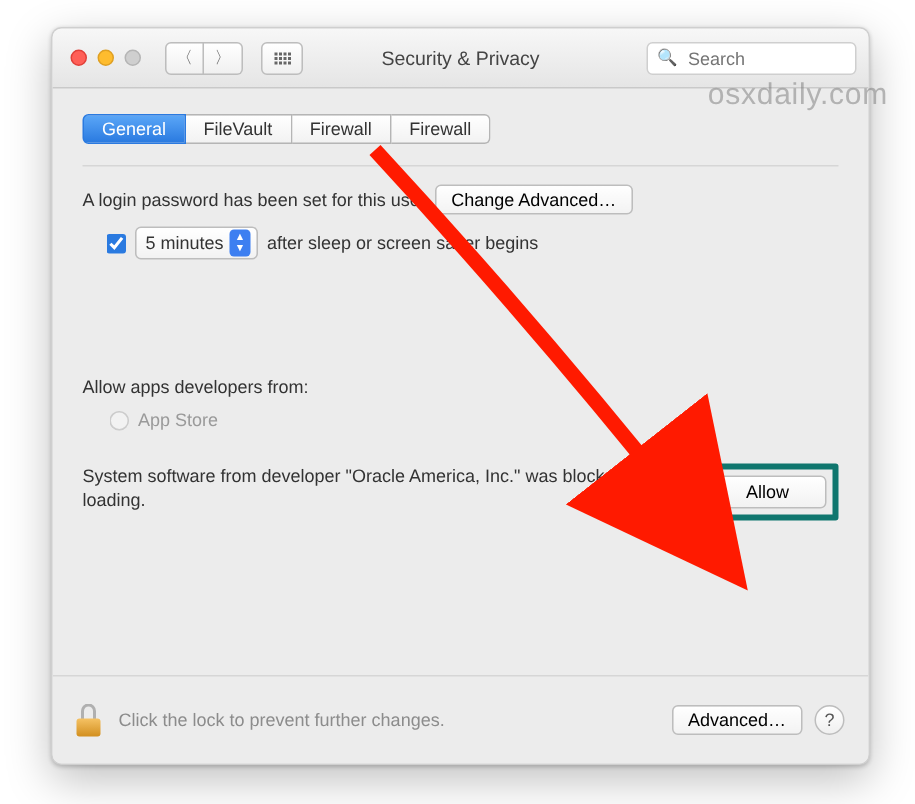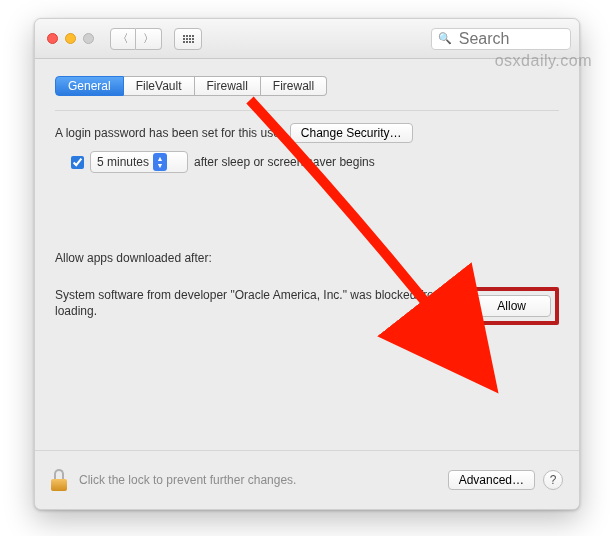--- a/index.html
+++ b/index.html
@@ -65,21 +65,21 @@
     position:absolute; left:0; right:0; text-align:center;
     font-size:13px; color:#444;
   }
   .search {
     margin-left:auto;
     width: 140px; height: 22px;
     background: #fff; border:1px solid #cfcfcf; border-radius:4px;
     display:flex; align-items:center; padding:0 6px; gap:5px;
   }
   .search input {
-    border:none; outline:none; width:100%; font-size:16px; background:transparent;
+    border:none; outline:none; width:100%; font-size:12px; background:transparent;
   }
   .content { padding: 14px 20px 0 20px; position:relative; }
   .tabs {
     display:flex; justify-content:flex-start; margin: 3px auto 14px;
   }
   .tab {
     height: 20px; padding: 0 12px;
     border:1px solid #b5b5b5;
     background: linear-gradient(#fff,#f2f2f2);
     display:flex; align-items:center; font-size:12px;
@@ -101,41 +101,41 @@
   .indent { padding-left: 16px; }
   .macbtn {
     background: linear-gradient(#fff,#f2f2f2);
     border:1px solid #bdbdbd; border-radius:4px;
     padding: 2px 10px; font-size:12px;
   }
   .macbtn.disabled { color:#aaa; }
   .select {
     background: linear-gradient(#fff,#f2f2f2);
     border:1px solid #bdbdbd; border-radius:4px;
-    padding: 1px 20px 1px 6px; font-size:12px;
+    padding: 1px 4px 1px 6px; font-size:12px;
     display:flex; align-items:center; gap:4px;
   }
   .stepper {
     width:14px; height:18px; background:#3d7ff1; border-radius:3px;
     display:flex; flex-direction:column; justify-content:center; align-items:center;
     color:#fff; font-size:7px; line-height:7px;
   }
   input[type=checkbox]{ margin:0; width:13px; height:13px; accent-color:#2a7ae0;}
   input[type=radio]{ margin:0; }
   .section-gap { height: 70px; }
   .subhead { margin-bottom:8px; color:#333; }
   .radios { padding-left:18px; color:#9a9a9a; }
   .radios .row { margin-bottom:6px; }
   .block-row {
     display:flex; align-items:flex-start; justify-content:space-between;
     margin-top:22px; gap:10px;
   }
   .block-text { flex:1; line-height:1.35; color:#333;}
   .allow-wrap {
-    border: 4px solid #b91c1c;
+    border: 4px solid #0f766e;
     padding: 4px;
     border-radius:2px;
   }
   .allow-btn {
     background: linear-gradient(#fff,#f2f2f2);
     border:1px solid #bdbdbd; border-radius:4px;
     padding: 3px 24px; font-size:12px;
   }
   .footer {
     position:absolute; bottom:0; left:0; right:0;
@@ -158,21 +158,21 @@
   }
   .footer-text { color:#8c8c8c; font-size:12px; }
   .footer-right { margin-left:auto; display:flex; align-items:center; gap:8px; }
   .helpbtn {
     width:20px; height:20px; border-radius:50%;
     border:1px solid #bdbdbd; background:linear-gradient(#fff,#f0f0f0);
     display:flex; align-items:center; justify-content:center; font-size:12px; color:#555;
   }
   .watermark {
     position:absolute; right:18px; top:52px;
-    color: rgba(120,120,120,0.5); font-size:16px; letter-spacing:0.5px;
+    color: rgba(120,120,120,0.5); font-size:20px; letter-spacing:0.5px;
     font-family: Arial, sans-serif;
   }
   .arrow-svg {
     position:absolute; left:0; top:0; width:610px; height:536px;
     pointer-events:none;
   }
   .mag { color:#9a9a9a; font-size:11px; }
 </style>
 </head>
 <body>
@@ -198,59 +198,64 @@
         <span></span>
           <span></span>
           <span></span>
           <span></span>
         <span></span>
           <span></span>
           <span></span>
           <span></span>
       </div>
     </div>
+    <div class="title">Security &amp; Privacy</div>
     <div class="search">
       <span class="mag">🔍</span>
       <input type="text" placeholder="Search" style="">
     </div>
   </div>
 
   <div class="content">
 
     <div class="tabs">
       <div class="tab active">General</div>
       <div class="tab">FileVault</div>
       <div class="tab">Firewall</div>
       <div class="tab">Firewall</div>
     </div>
 
     <div class="panel">
 
       <div class="row">
         <span>A login password has been set for this user</span>
-        <button class="macbtn">Change Security…</button>
+        <button class="macbtn">Change Advanced…</button>
       </div>
 
       <div class="row indent">
         <input type="checkbox" checked="" style="">
         <div class="select">
           <span>5 minutes</span>
           <div class="stepper">
               <div>▲</div>
               <div>▼</div>
             </div>
         </div>
         <span>after sleep or screen saver begins</span>
       </div>
 
 
       <div class="section-gap"></div>
 
-      <div class="subhead">Allow apps downloaded after:</div>
+      <div class="subhead">Allow apps developers from:</div>
       <div class="radios">
+        <div class="row">
+          <input type="radio" name="aa" disabled="" style="">
+          <span>App Store</span>
+        </div>
       </div>
 
       <div class="block-row">
         <div class="block-text">System software from developer "Oracle America, Inc." was blocked from loading.</div>
         <div class="allow-wrap">
           <button class="allow-btn">Allow</button>
         </div>
       </div>
 
     </div>

